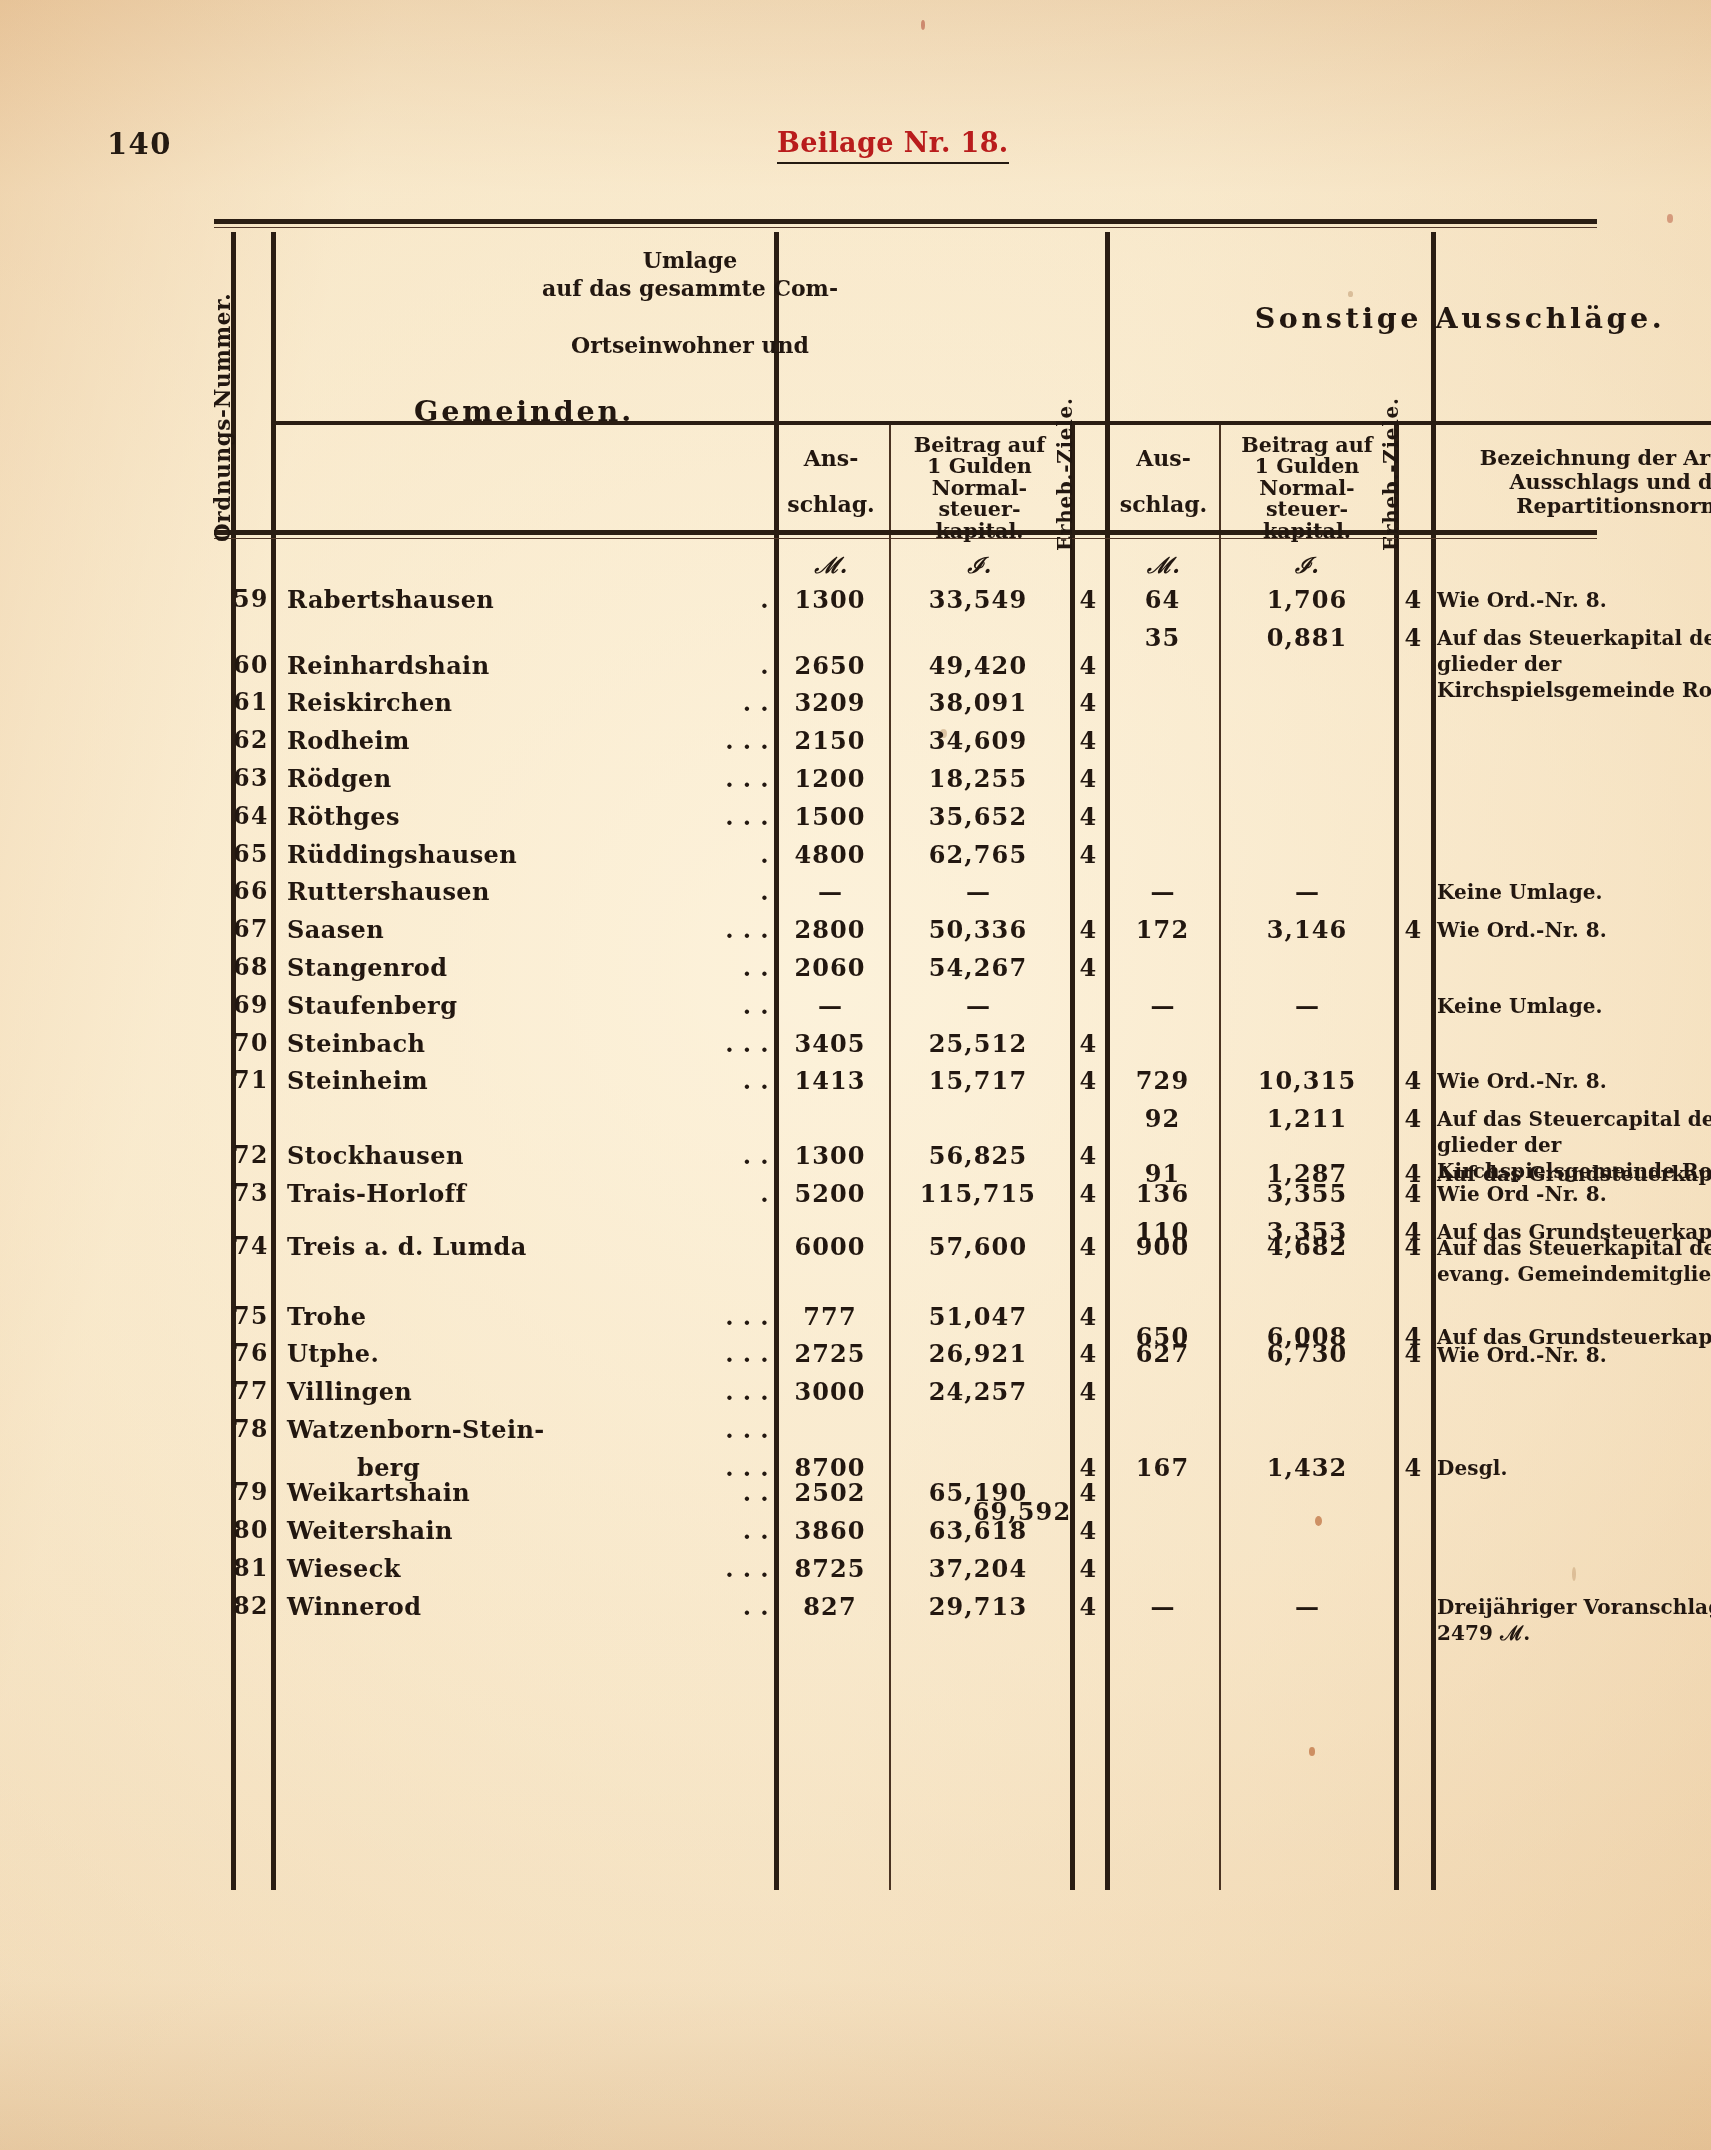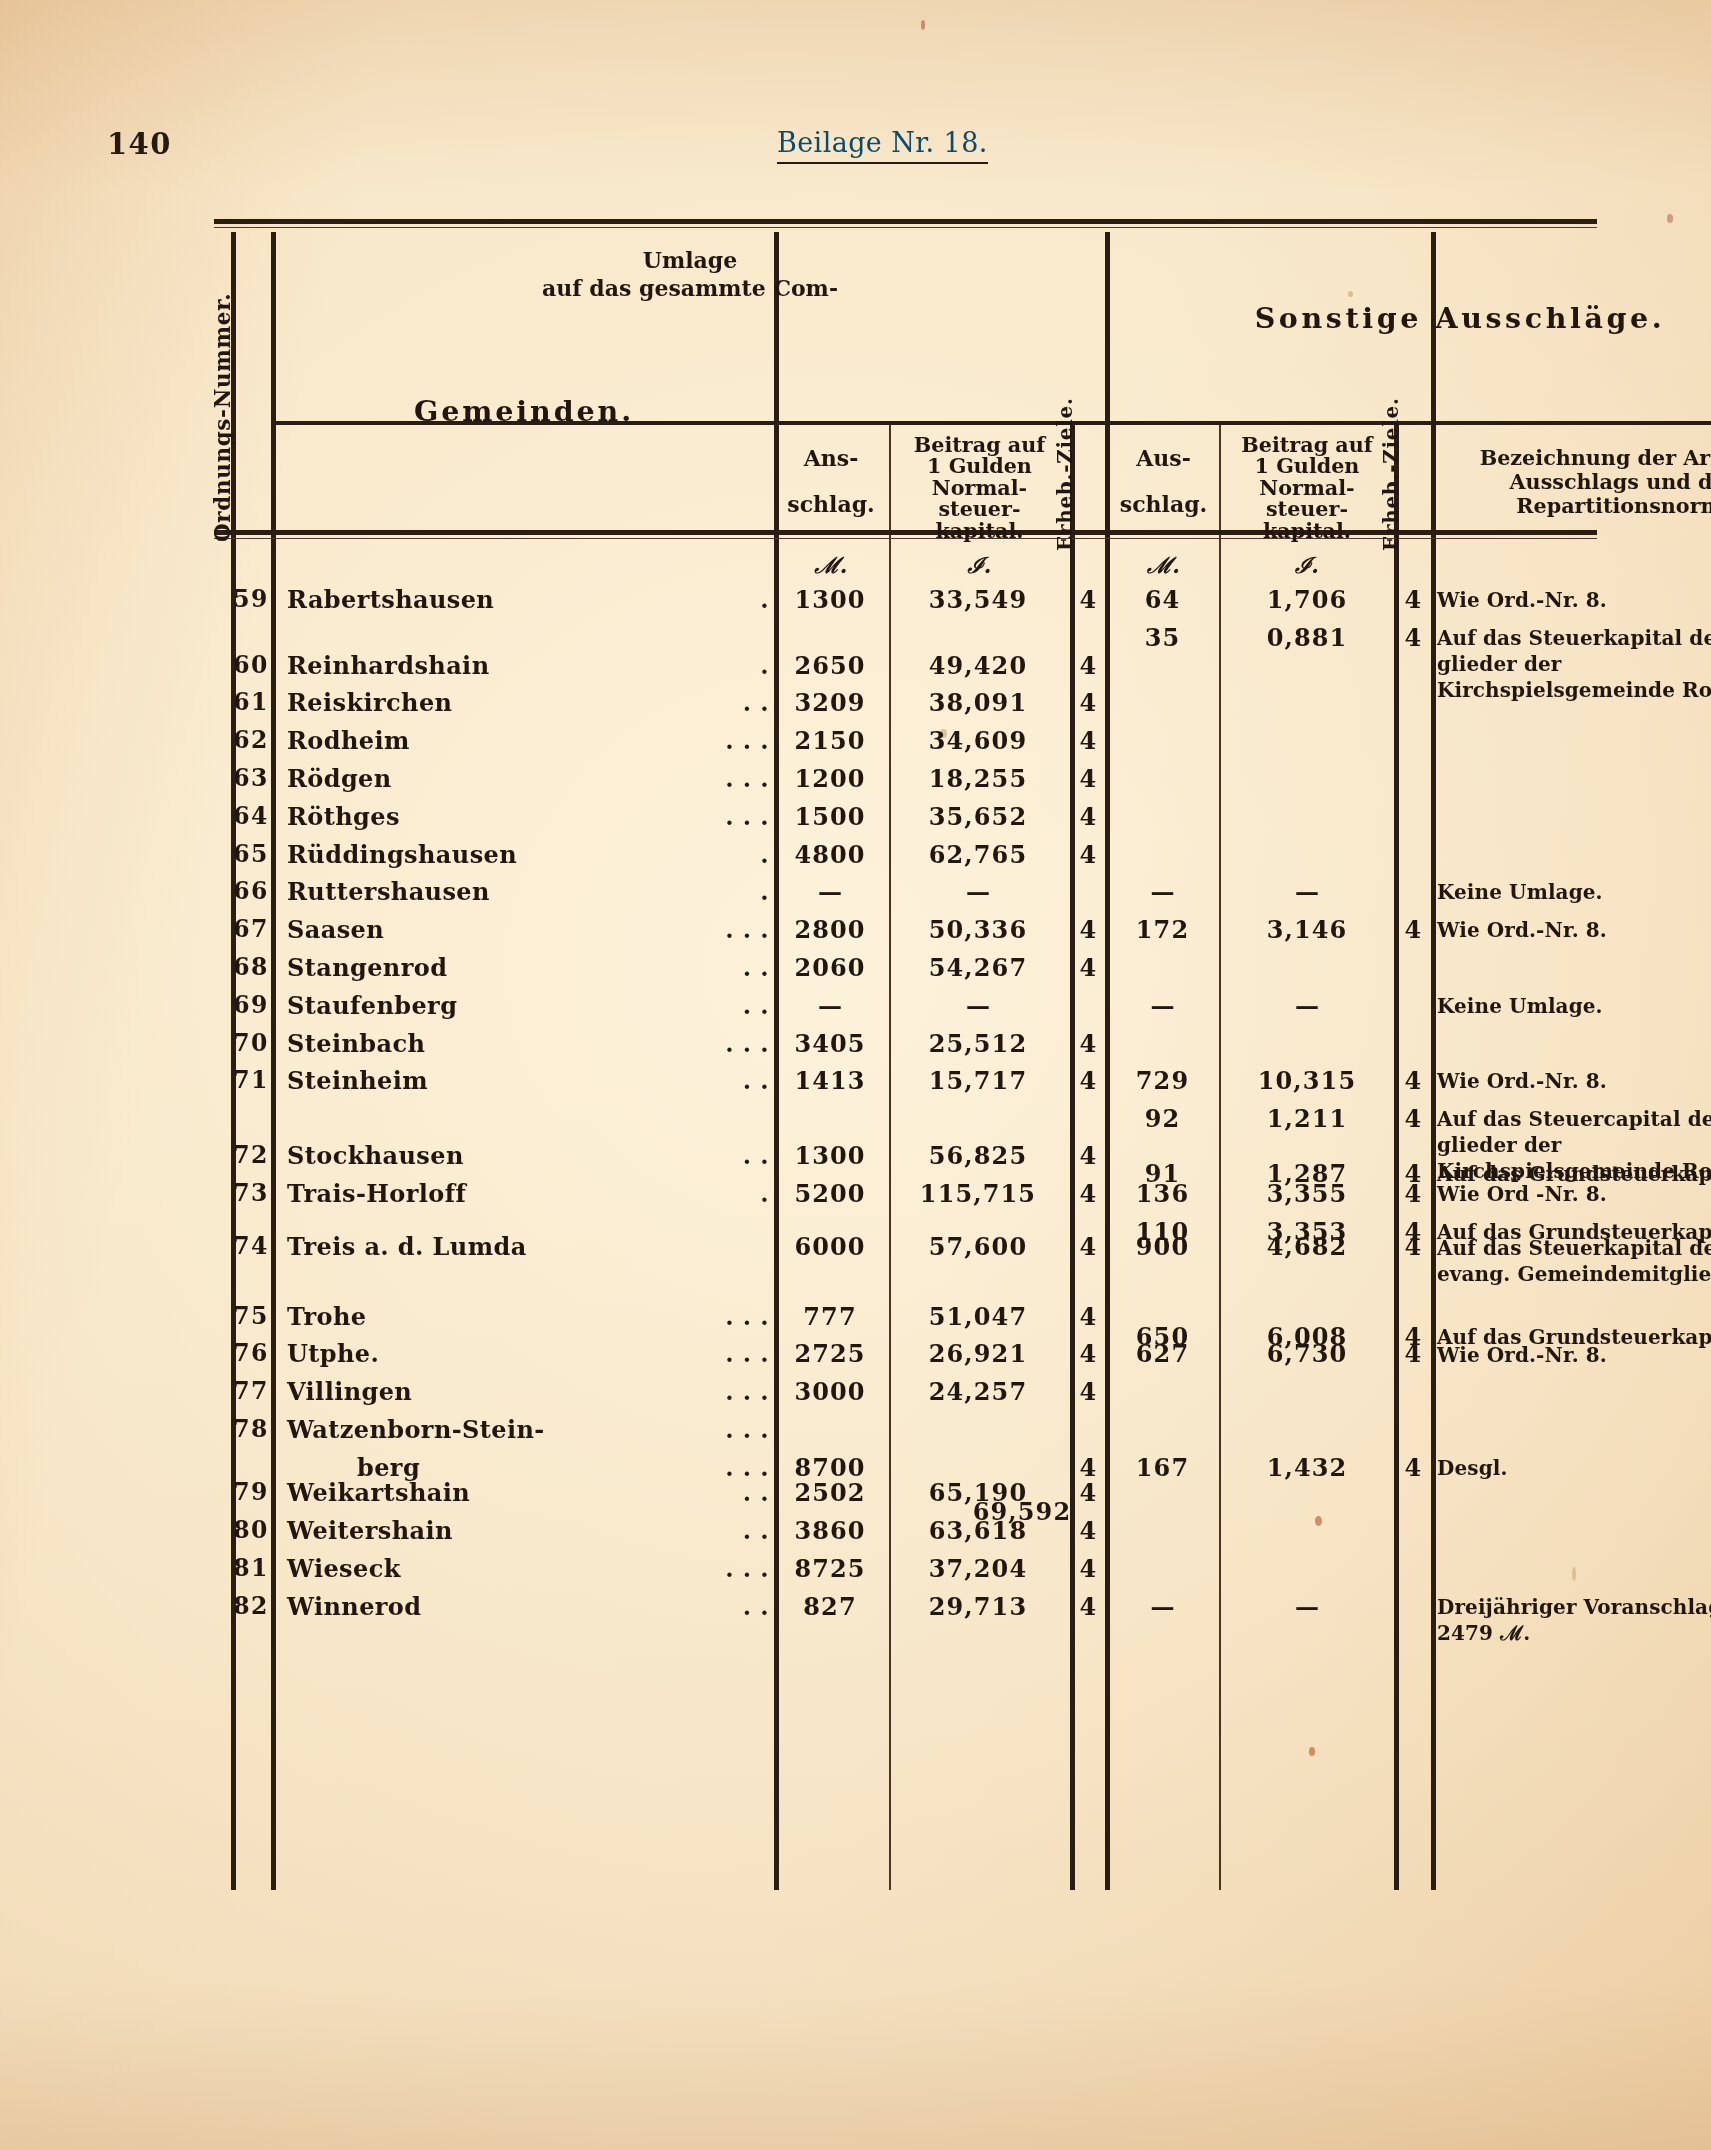--- a/index.html
+++ b/index.html
@@ -46,22 +46,22 @@
     font-weight: 700;
     color: #241a12;
     letter-spacing: 1.4px;
   }
   .beilage {
     position: absolute;
     left: 777px;
     top: 127px;
     font-family: "DejaVu Serif", serif;
     font-size: 27px;
-    font-weight: 400;
-    color: #0c4a6e;
+    font-weight: 700;
+    color: #b91c1c;
     letter-spacing: 0.4px;
     padding-bottom: 3.6px;
     border-bottom: 2.1px solid #241a12;
     white-space: nowrap;
   }
 
   
   .rule-top {
     position: absolute;
     left: 214px;
@@ -185,20 +185,21 @@
 
     <div class="h" style="left:0px;top:298px;width:1383px;height:5px;"></div>
     <div class="h" style="left:0px;top:306px;width:1383px;height:1.4px;background:#53392a;"></div>
 
     <div class="rot" style="left:21.4px;top:285px;font-size:21.4px;">Ordnungs-Nummer.</div>
 
     <div class="hcell" style="left:61px;top:163px;width:498px;font-size:28.5px;letter-spacing:2.9px;">Gemeinden.</div>
 
     <div class="hcell" style="left:64px;top:15.7px;width:824px;font-size:22px;">Umlage</div>
     <div class="hcell" style="left:64px;top:44px;width:824px;font-size:22px;">auf das gesammte Com-</div>
+    <div class="hcell" style="left:64px;top:101px;width:824px;font-size:22px;">Ortseinwohner und</div>
 
     <div class="hcell" style="left:895px;top:70px;width:702px;font-size:28.5px;letter-spacing:3.6px;">Sonstige Ausschläge.</div>
 
     <div class="hcell" style="left:563px;top:214px;width:108px;font-size:22px;">Ans-</div>
     <div class="hcell" style="left:563px;top:260px;width:108px;font-size:22px;">schlag.</div>
 
     <div class="hcell" style="left:677px;top:201px;width:177px;font-size:20.7px;">Beitrag auf</div>
     <div class="hcell" style="left:677px;top:222px;width:177px;font-size:20.7px;">1 Gulden</div>
     <div class="hcell" style="left:677px;top:244px;width:177px;font-size:20.7px;">Normal-</div>
     <div class="hcell" style="left:677px;top:265px;width:177px;font-size:20.7px;">steuer-</div>

